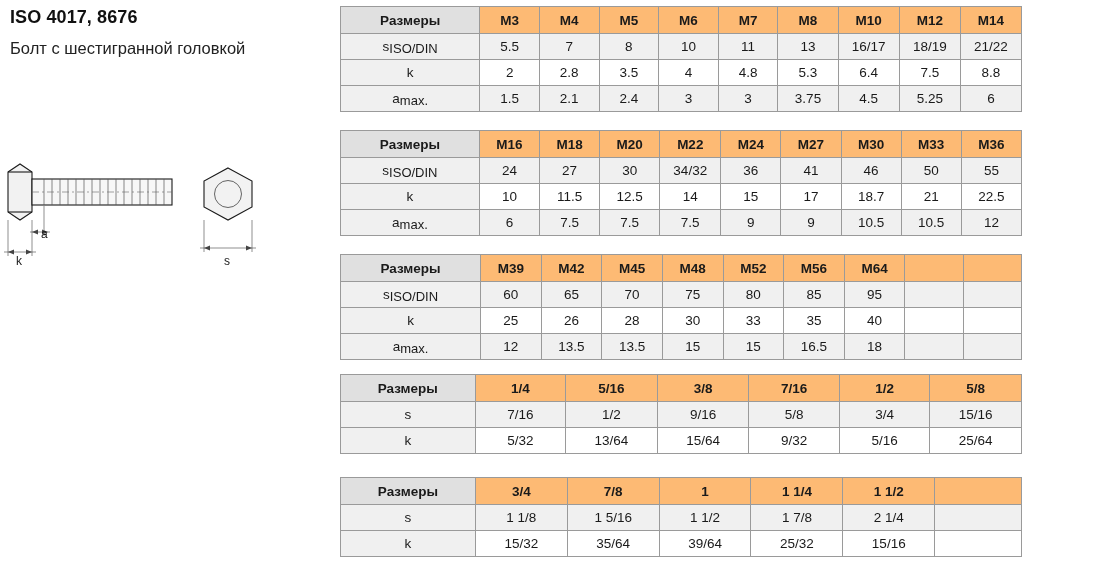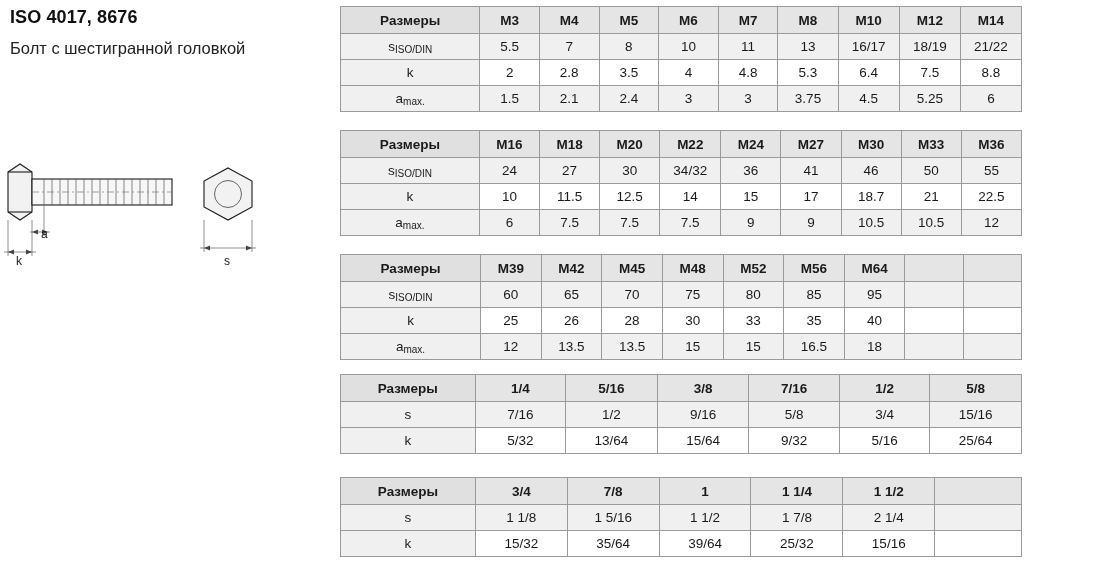--- a/index.html
+++ b/index.html
@@ -63,40 +63,40 @@
   .tbl td, .tbl th {
     border: 1px solid #9a9a9a;
     text-align: center;
     font-weight: normal;
     padding: 0;
     height: 25px;
     color: #1a1a1a;
     font-size: 13.5px;
   }
   .tbl .hdr td {
-    background: #e5e5e5;
+    background: #fdba74;
     font-weight: bold;
     font-size: 13.5px;
     height: 26px;
   }
   .tbl .row-alt td {
     background: #f0f0f0;
   }
   .tbl .row-white td {
     background: #ffffff;
   }
   .tbl td.label {
     background: #f0f0f0;
     text-align: center;
   }
   .tbl .hdr td.label {
     background: #e0e0e0;
   }
   .sub {
-    font-size: 10px;
+    font-size: 13px;
     vertical-align: baseline;
     position: relative;
     top: 2px;
   }
   .lbl-s { font-style: normal; }
 
   
   #t1 { left: 340px; top: 6px; }
   #t2 { left: 340px; top: 130px; }
   #t3 { left: 340px; top: 254px; }

